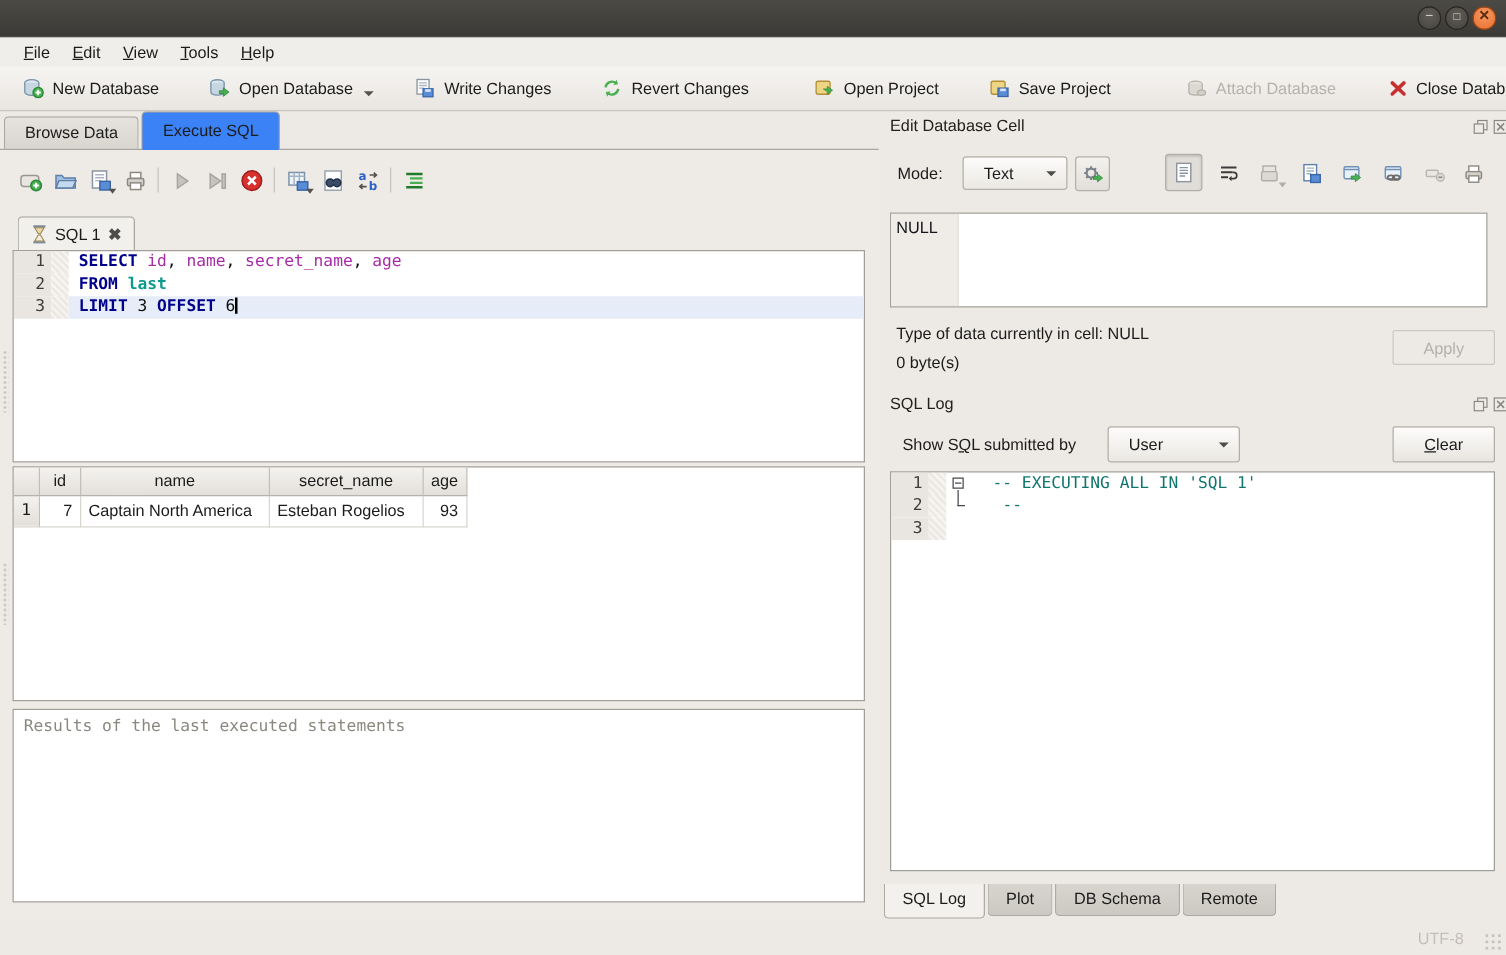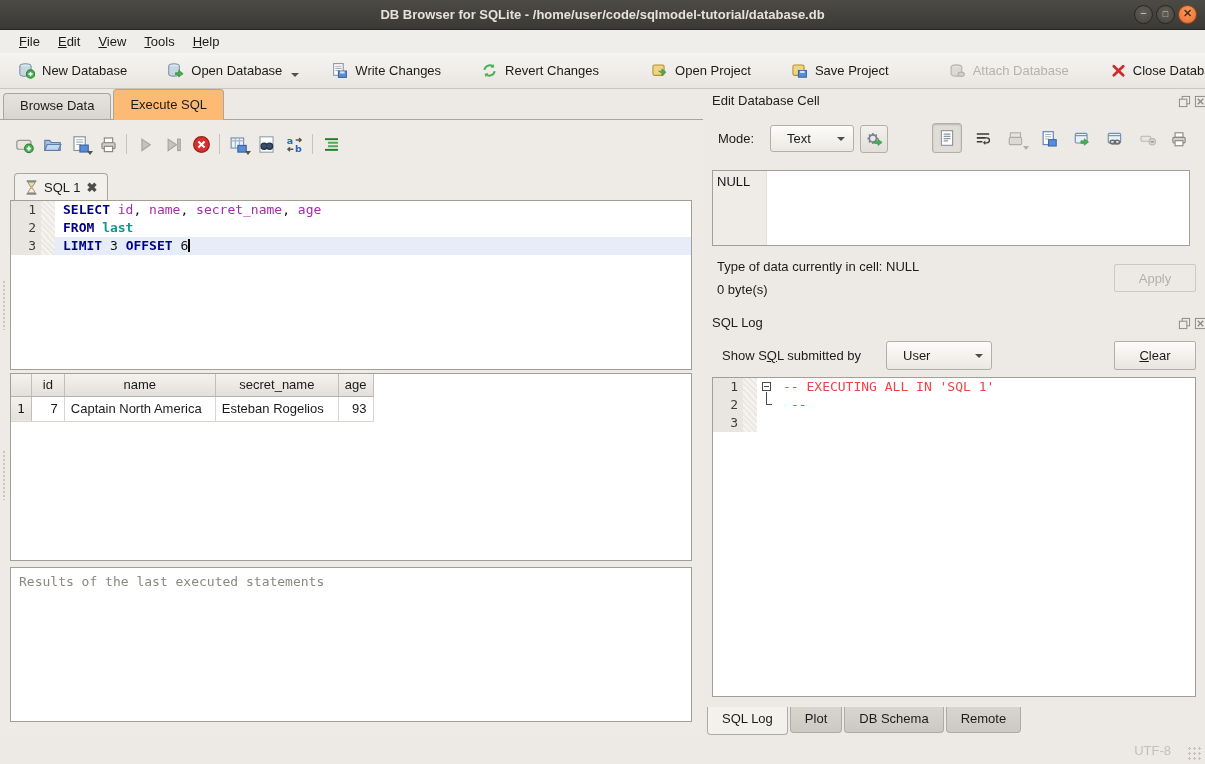--- a/index.html
+++ b/index.html
@@ -31,21 +31,21 @@
   .tsep { width:1px; height:22px; background:#c8c4bd; margin:0 8px; }
   .thandle { width:5px; height:24px; margin:0 5px;
     background-image:radial-gradient(#c2beb7 1px, transparent 1.2px); background-size:4px 4px; }
   .caret-d { width:0; height:0; border-left:4px solid transparent; border-right:4px solid transparent;
     border-top:4px solid #55524c; margin-left:2px; align-self:flex-end; margin-bottom:2px;}
   svg.ic { display:block; }
   
   .maintabs { position:absolute; left:0; top:89px; width:703px; height:31px; display:flex; align-items:flex-end; padding-left:3px; }
   .mtab { height:27px; padding:4px 16px 0; border:1px solid #a9a59f; border-bottom:none;
     border-radius:4px 4px 0 0; background:linear-gradient(#e6e3de,#d8d5cf); margin-right:2px; }
-  .mtab.active { height:31px; padding-top:7px; background:#fdba74; position:relative; z-index:3; }
+  .mtab.active { height:31px; padding-top:7px; background:#3b82f6; position:relative; z-index:3; }
   .left-pane { position:absolute; left:0; top:119px; width:703px; height:616px; border-top:1px solid #a9a59f; background:#eeebe7; }
   
   .sqltoolbar { position:absolute; left:10px; top:11px; display:flex; align-items:center; }
   .sbtn { width:28px; height:26px; display:flex; align-items:center; justify-content:center; position:relative; }
   .sbtn .mini-caret { position:absolute; right:1px; bottom:2px; width:0; height:0;
     border-left:3px solid transparent; border-right:3px solid transparent; border-top:4px solid #55524c; }
   .ssep { width:1px; height:20px; background:#c8c4bd; margin:0 4px; }
   
   .sqltabs { position:absolute; left:0px; top:48px; width:703px; height:32px; }
   .sqltab { position:absolute; left:14px; bottom:0; height:27px; display:flex; align-items:center; gap:6px;
@@ -86,21 +86,21 @@
   .select .sel-caret { position:absolute; right:8px; width:0; height:0; border-left:4px solid transparent;
     border-right:4px solid transparent; border-top:4px solid #4f4d49; }
   .pushbtn { border:1px solid #b3afa8; border-radius:2px; background:linear-gradient(#fdfcfb,#e8e5e0);
     display:flex; align-items:center; justify-content:center; font-size:13px; }
   .pushbtn.disabled { background:#edeae5; border-color:#ccc8c2; color:#b4b0a9; }
   .toolbtn { border:1px solid #b3afa8; border-radius:3px; background:linear-gradient(#f3f1ee,#e2dfda);
     display:flex; align-items:center; justify-content:center; }
   .toolbtn.pressed { background:#e0ddd7; box-shadow:inset 0 1px 2px rgba(0,0,0,.18); }
   .cellgutter { position:absolute; left:0; top:0; bottom:0; width:54px; background:#efece7; border-right:1px solid #e3e0da; }
   .logline { display:flex; height:18px; line-height:18px; font-family:"DejaVu Sans Mono", monospace; font-size:13px; }
-  .lcode { flex:1; padding-left:26px; white-space:pre; color:#ef4444; position:relative; }
+  .lcode { flex:1; padding-left:37px; white-space:pre; color:#0f766e; position:relative; }
   .foldbox { position:absolute; left:5px; top:4px; width:9px; height:9px; border:1px solid #4a4a4a; background:#fff; }
   .foldbox::after { content:""; position:absolute; left:1px; top:3px; width:5px; height:1px; background:#4a4a4a; }
   .foldtail { position:absolute; left:9px; top:-4px; width:6px; height:13px; border-left:1px solid #4a4a4a; border-bottom:1px solid #4a4a4a; }
   
   .docktabs { position:absolute; left:705px; top:707px; width:500px; height:29px; display:flex; align-items:flex-start; padding-left:2px; }
   .dtab { height:26px; padding:4px 14px 0; border:1px solid #aeaaa4; border-top:none; border-radius:0 0 4px 4px;
     background:linear-gradient(#d8d5cf,#ccc9c3); margin-right:2px; }
   .dtab.active { background:#f3f1ee; height:28px; position:relative; z-index:2; }
   
   .statusbar { position:absolute; left:0; top:737px; width:1205px; height:27px; }
@@ -110,21 +110,20 @@
   .vhandle { position:absolute; width:5px;
     background-image:radial-gradient(#c9c5be 1px, transparent 1.2px); background-size:4px 4px; }
   u { text-decoration:underline; }
 </style>
 </head>
 <body>
 
 <div class="screen">
 
   <div class="titlebar">
-    <span class="title">DB Browser for SQLite - /home/user/code/sqlmodel-tutorial/database.db</span>
     <div class="winbtns">
       <div class="wbtn"><span>−</span></div>
       <div class="wbtn"><span style="font-size:9px;">□</span></div>
       <div class="wbtn close"><span>✕</span></div>
     </div>
   </div>
 
   <div class="menubar">
     <span class="menuitem"><u>F</u>ile</span>
     <span class="menuitem"><u>E</u>dit</span>

